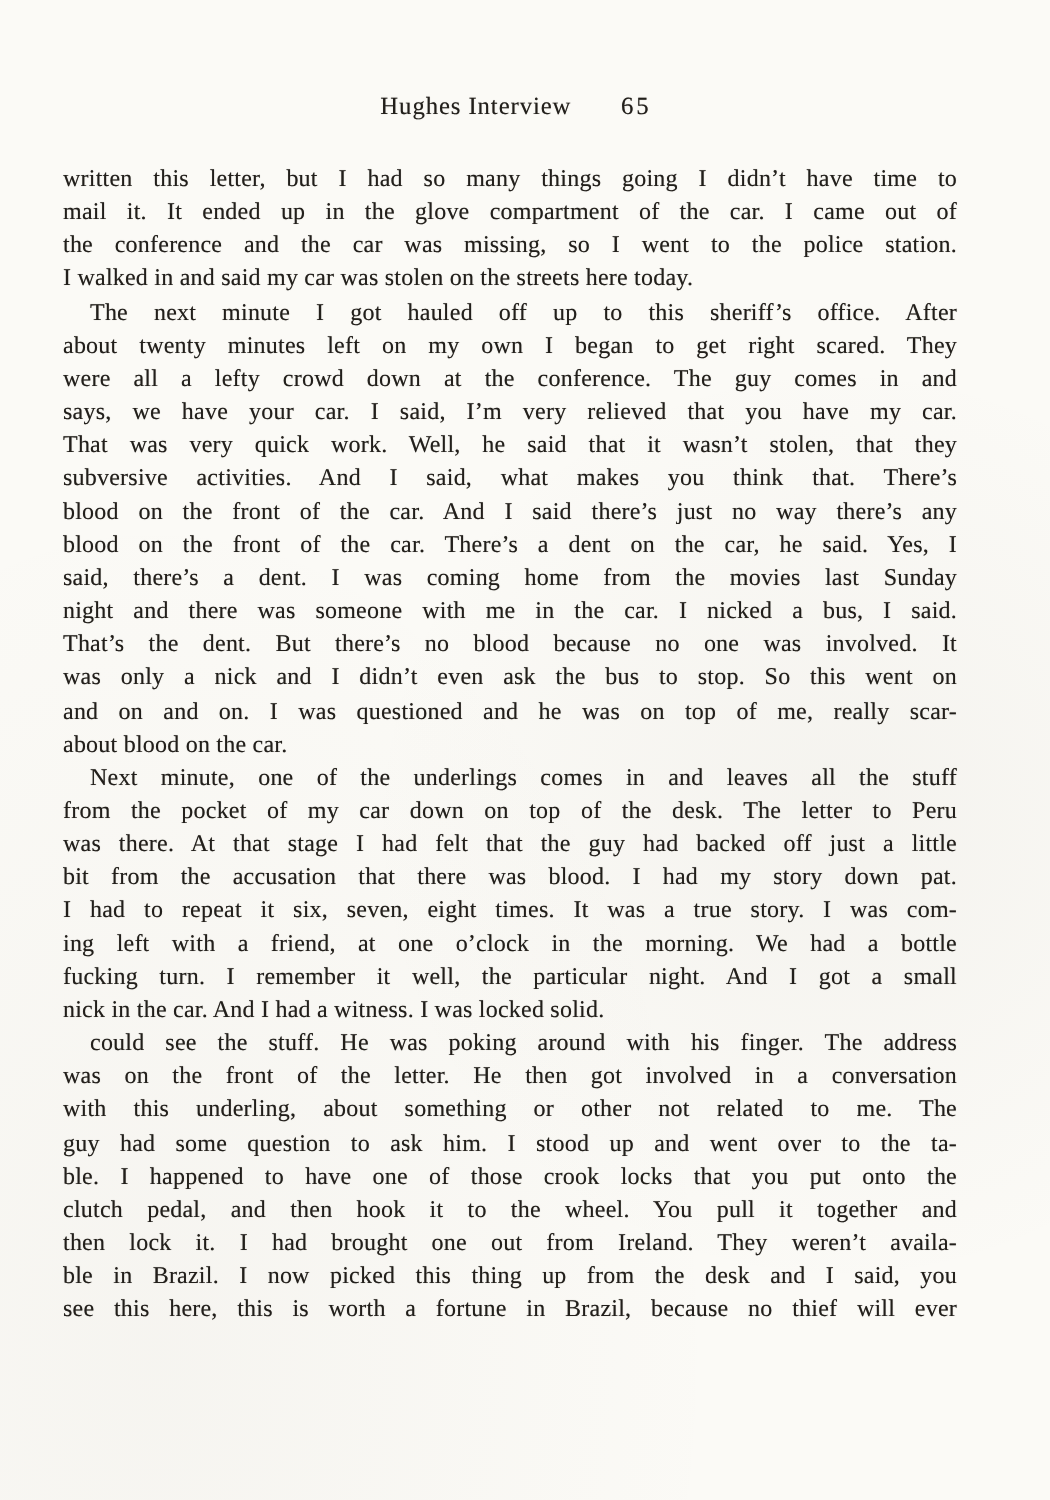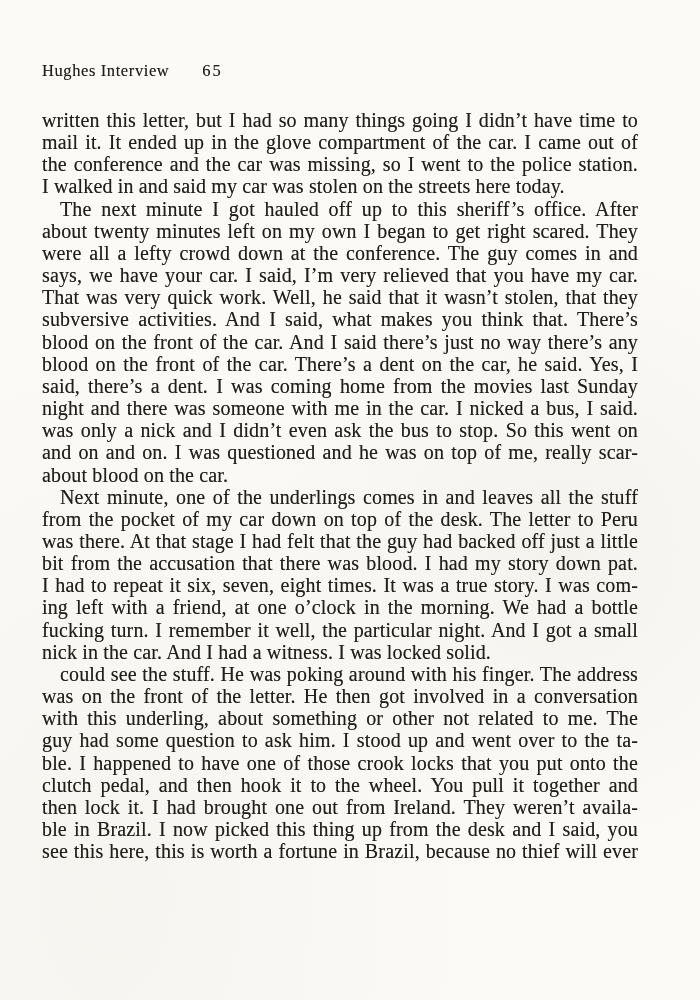--- a/index.html
+++ b/index.html
@@ -27,35 +27,35 @@
     background:
       radial-gradient(ellipse at 80% 55%, rgba(120,110,95,0.05), transparent 40%),
       radial-gradient(ellipse at 15% 90%, rgba(120,110,95,0.04), transparent 45%);
     pointer-events: none;
   }
   .running-header {
     position: absolute;
     top: 61px;
     left: 42px;
     width: 604px;
-    text-align: left;
+    text-align: center;
     font-size: 16.5px;
     letter-spacing: 0.6px;
   }
   .running-header .pagenum {
     display: inline-block;
     margin-left: 33px;
     letter-spacing: 2px;
   }
   .page-body {
     position: absolute;
     top: 109px;
     left: 42px;
     width: 596px;
-    font-size: 20px;
+    font-size: 16px;
     line-height: 22.15px;
     letter-spacing: 0.15px;
   }
   .para {
     margin: 0;
   }
   .line {
     text-align: justify;
     text-align-last: justify;
     white-space: nowrap;
@@ -91,20 +91,21 @@
         <div class="line">The next minute I got hauled off up to this sheriff’s office. After</div>
         <div class="line">about twenty minutes left on my own I began to get right scared. They</div>
         <div class="line">were all a lefty crowd down at the conference. The guy comes in and</div>
         <div class="line">says, we have your car. I said, I’m very relieved that you have my car.</div>
         <div class="line">That was very quick work. Well, he said that it wasn’t stolen, that they</div>
         <div class="line">subversive activities. And I said, what makes you think that.  There’s</div>
         <div class="line">blood on the front of the car. And I said there’s just no way there’s any</div>
         <div class="line">blood on the front of the car. There’s a dent on the car, he said. Yes, I</div>
         <div class="line">said, there’s a dent. I was coming home from the movies last Sunday</div>
         <div class="line">night and there was someone with me in the car. I nicked a bus, I said.</div>
+        <div class="line">That’s the dent. But there’s no blood because no one was involved. It</div>
         <div class="line">was only a nick and I didn’t even ask the bus to stop. So this went on</div>
         <div class="line">and on and on. I was questioned and he was on top of me, really scar-</div>
         <div class="line">about blood on the car.</div>
       </div>
       <div class="para indent ends">
         <div class="line">Next minute, one of the underlings comes in and leaves all the stuff</div>
         <div class="line">from the pocket of my car down on top of the desk. The letter to Peru</div>
         <div class="line">was there. At that stage I had felt that the guy had backed off just a little</div>
         <div class="line">bit from the accusation that there was blood. I had my story down pat.</div>
         <div class="line">I had to repeat it six, seven, eight times. It was a true story. I was com-</div>

